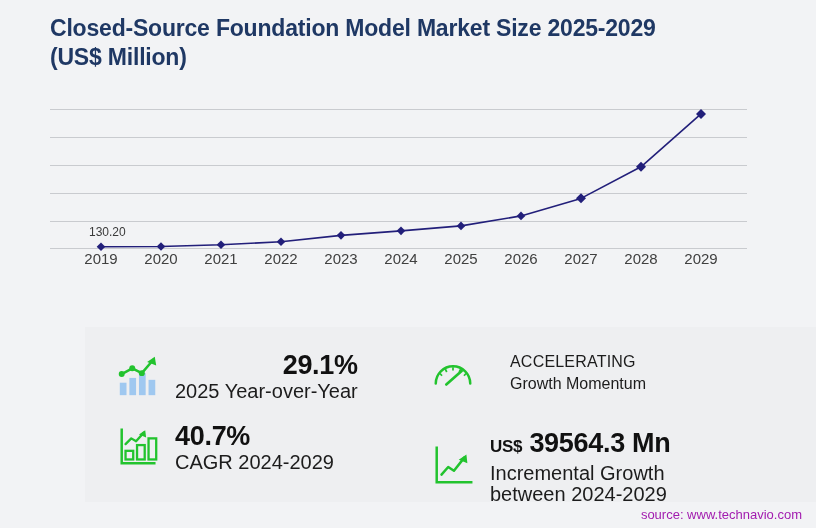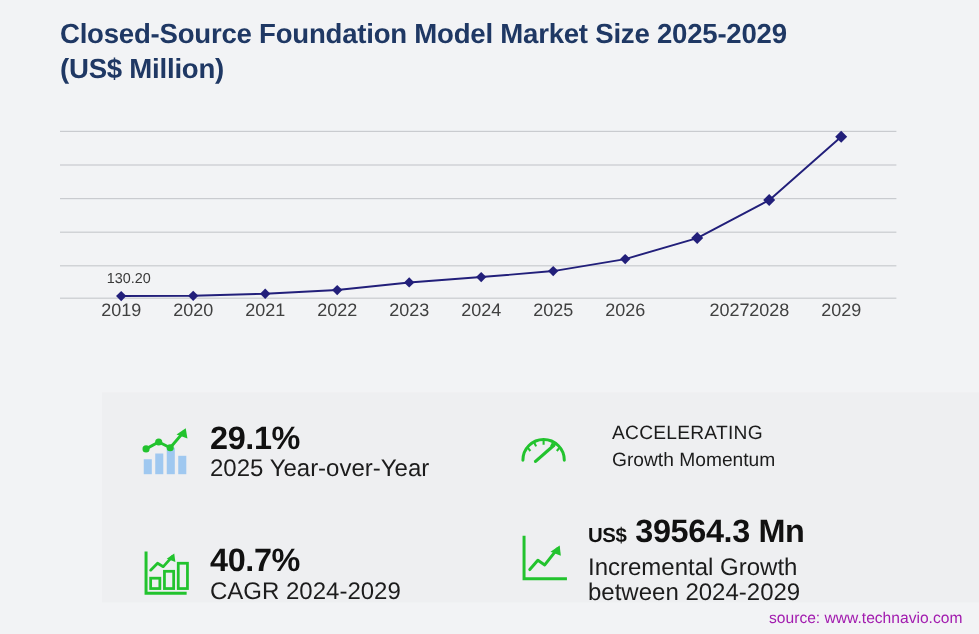--- a/index.html
+++ b/index.html
@@ -45,22 +45,22 @@
   .stat .big{
     font-size:27px;font-weight:bold;color:#111111;line-height:32px;
     white-space:nowrap;letter-spacing:-0.3px;
   }
   .stat .big .unit{font-size:17px;font-weight:bold;}
   .stat .sub{
     font-size:20px;color:#1c1c1c;line-height:21px;white-space:nowrap;
   }
   .stat .sub.two{line-height:21px;}
 
-  .stat-yoy{left:30px;top:22px;}
-  .stat-cagr{left:30px;top:124px;}
+  .stat-yoy{left:30px;top:22px;text-align:right;}
+  .stat-cagr{left:30px;top:93px;}
   .stat-momentum{left:345px;top:22px;gap:20px;}
   .stat-incr{left:345px;top:100px;}
   .stat-momentum .txt .sub{font-size:16px;}
   .stat-momentum .line1{font-size:16px;color:#1c1c1c;line-height:22px;letter-spacing:0.2px;}
 
   
   .source{
     position:absolute;right:14px;bottom:6px;
     font-size:13px;color:#a21caf;white-space:nowrap;
   }
@@ -106,21 +106,21 @@
 
     <div class="xlabels" id="x-labels">
         <div class="xlabel" style="left: 51px;">2019</div>
         <div class="xlabel" style="left: 111px;">2020</div>
         <div class="xlabel" style="left: 171px;">2021</div>
         <div class="xlabel" style="left: 231px;">2022</div>
         <div class="xlabel" style="left: 291px;">2023</div>
         <div class="xlabel" style="left: 351px;">2024</div>
         <div class="xlabel" style="left: 411px;">2025</div>
         <div class="xlabel" style="left: 471px;">2026</div>
-        <div class="xlabel" style="left: 558px;">2027</div>
+        <div class="xlabel" style="left: 531px;">2027</div>
         <div class="xlabel" style="left: 591px;">2028</div>
         <div class="xlabel" style="left: 651px;">2029</div>
       </div>
   </div>
 
   <div class="stats-panel">
 
     <div class="stat stat-yoy">
       <svg class="ico" viewBox="0 0 48 48">
         <rect x="5" y="31" width="7" height="13" fill="#9fc8f0"></rect>

